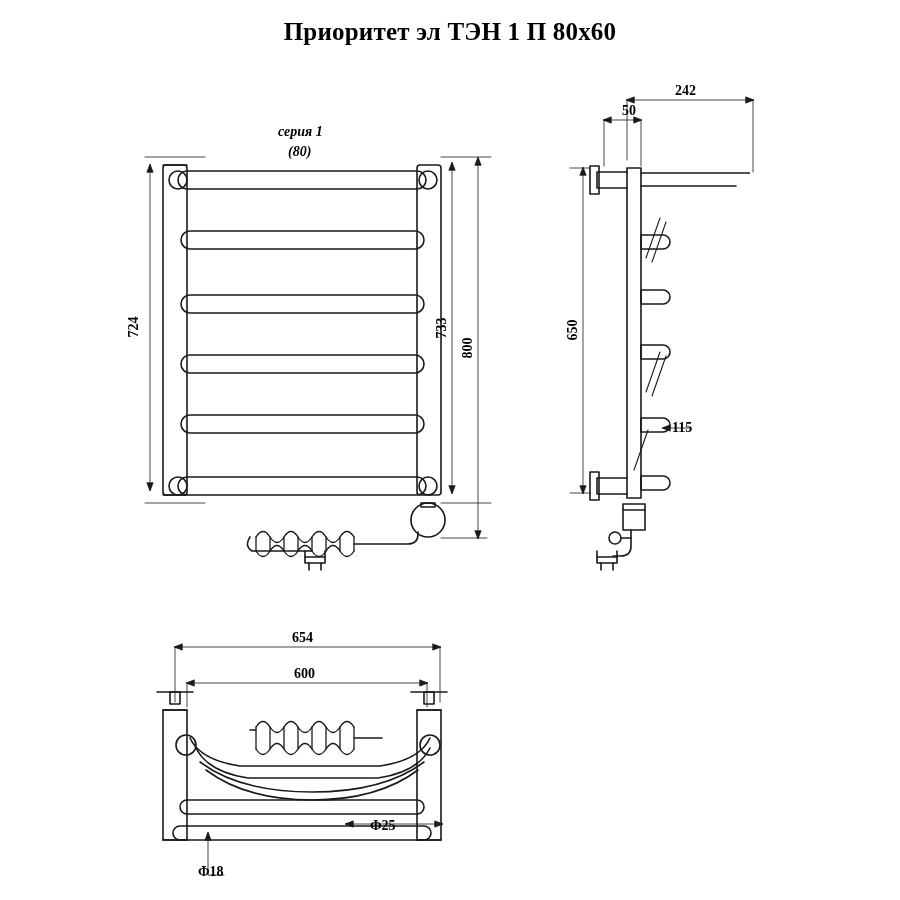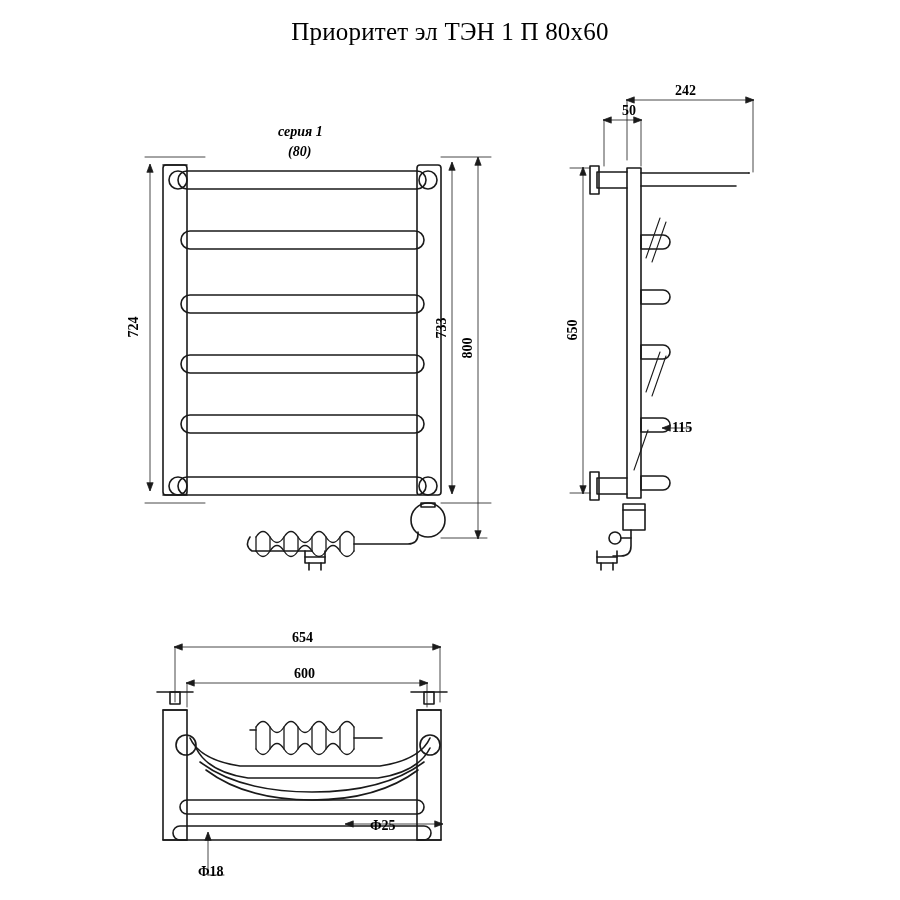--- a/index.html
+++ b/index.html
@@ -1,20 +1,20 @@
 <!DOCTYPE html>
 <html><head>
 <meta charset="utf-8">
 <style>
   html,body{margin:0;padding:0;background:#ffffff;}
   body{width:900px;height:900px;font-family:"Liberation Sans",sans-serif;color:#000;overflow:hidden;}
   #root{position:relative;width:900px;height:900px;}
   .title{
     position:absolute;left:0;top:18px;width:900px;text-align:center;
-    font-size:25px;font-weight:normal;letter-spacing:0.2px;
+    font-size:25px;font-weight:bold;letter-spacing:0.2px;
     font-family:"Liberation Serif",serif;
   }
   svg{position:absolute;left:0;top:0;}
   .lbl-b{font-family:"Liberation Serif",serif;font-size:14px;fill:#000;font-weight:bold;}
   .lbl-i{font-family:"Liberation Serif",serif;font-size:14px;fill:#000;font-style:italic;font-weight:bold;}
 </style>
 </head>
 <body>
 
 <div id="root">

